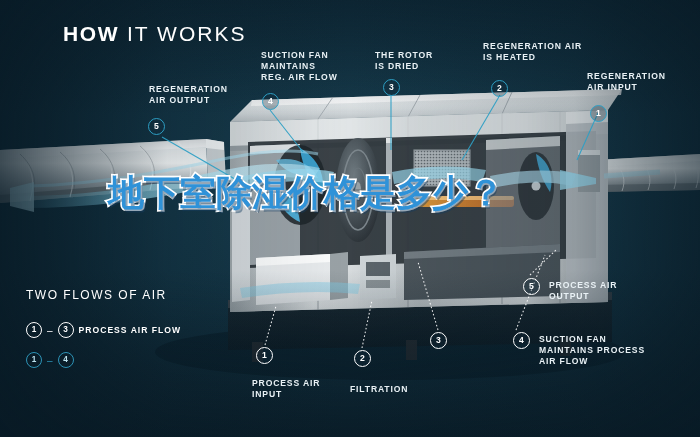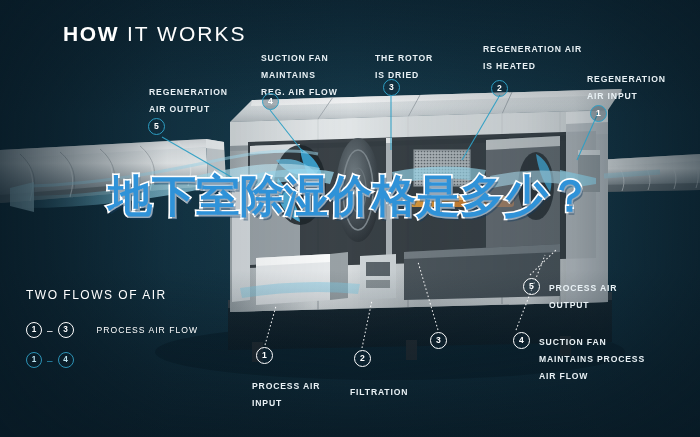--- a/index.html
+++ b/index.html
@@ -38,21 +38,21 @@
   }
   .title b { font-weight:700; letter-spacing:1.6px; }
 
   
   .lab {
     position:absolute;
     color:#e9f1f5;
     font-size:8.6px;
     font-weight:700;
     letter-spacing:0.85px;
-    line-height:17px;
+    line-height:11px;
     text-transform:uppercase;
     white-space:pre-line;
   }
 
   
   .mk {
     position:absolute;
     width:17px; height:17px; border-radius:50%;
     border:1.3px solid #ffffff;
     color:#ffffff;
@@ -74,33 +74,33 @@
     width:16px; height:16px; border-radius:50%;
     border:1.2px solid #ffffff; color:#fff;
     font-size:8.2px; font-weight:700;
     display:flex; align-items:center; justify-content:center;
     line-height:1;
   }
   .lgmk.teal { border-color:#2d93b6; color:#bfe4f0; }
   .dash { color:#ffffff; font-size:10px; margin:0 5px; }
   .dash.teal { color:#2d93b6; }
   .lgtxt {
-    margin-left:23px; color:#ffffff; font-size:8.6px;
-    font-weight:400; letter-spacing:1.0px; text-transform:uppercase;
+    margin-left:5px; color:#ffffff; font-size:8.6px;
+    font-weight:700; letter-spacing:1.0px; text-transform:uppercase;
   }
   .lgtxt.teal { color:#cfe7f0; }
 
   
   .cn-wrap {
     position:absolute; left:108px; top:176px; width:500px;
     pointer-events:none;
   }
   .cn-line {
-    font-family:Liberation Sans, sans-serif;
-    font-size:44px; font-weight:700;
+    font-family:Liberation Mono, monospace;
+    font-size:36px; font-weight:700;
     letter-spacing:0px;
     line-height:40px;
     color:#2f92d8;
     -webkit-text-stroke:3.2px #ffffff;
     paint-order:stroke fill;
     text-shadow:2px 3px 0 rgba(20,60,95,.45);
     white-space:nowrap;
   }
   .cn-line span { position:relative; }
 </style>

